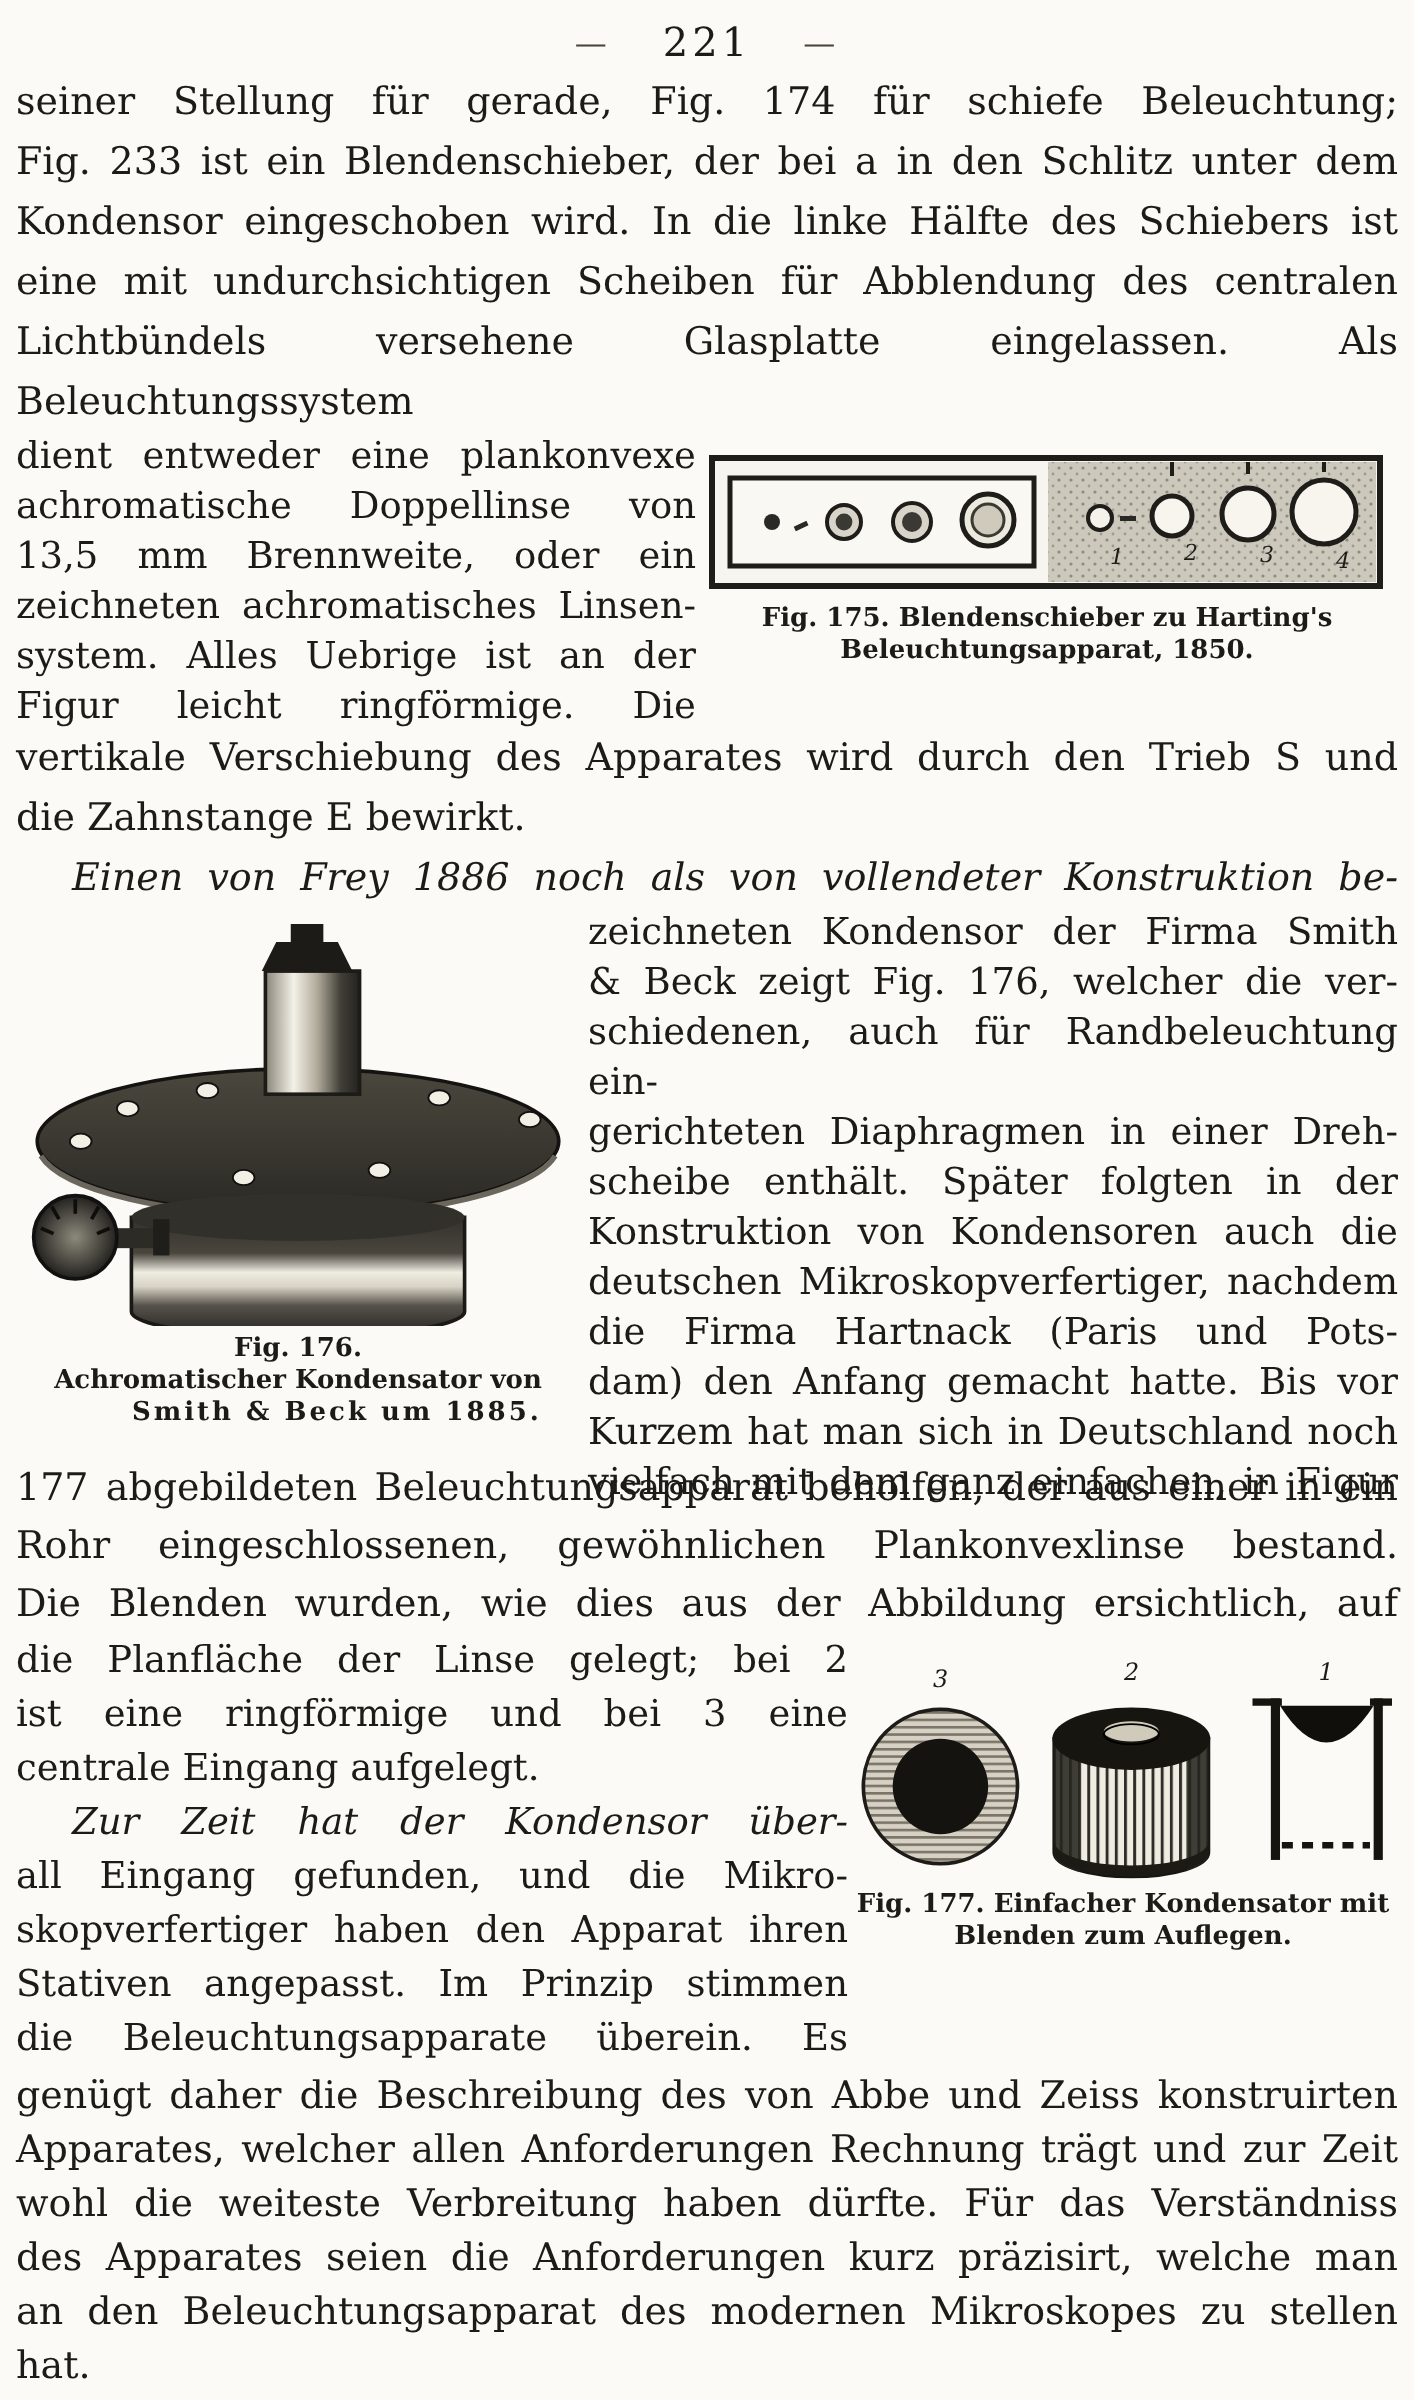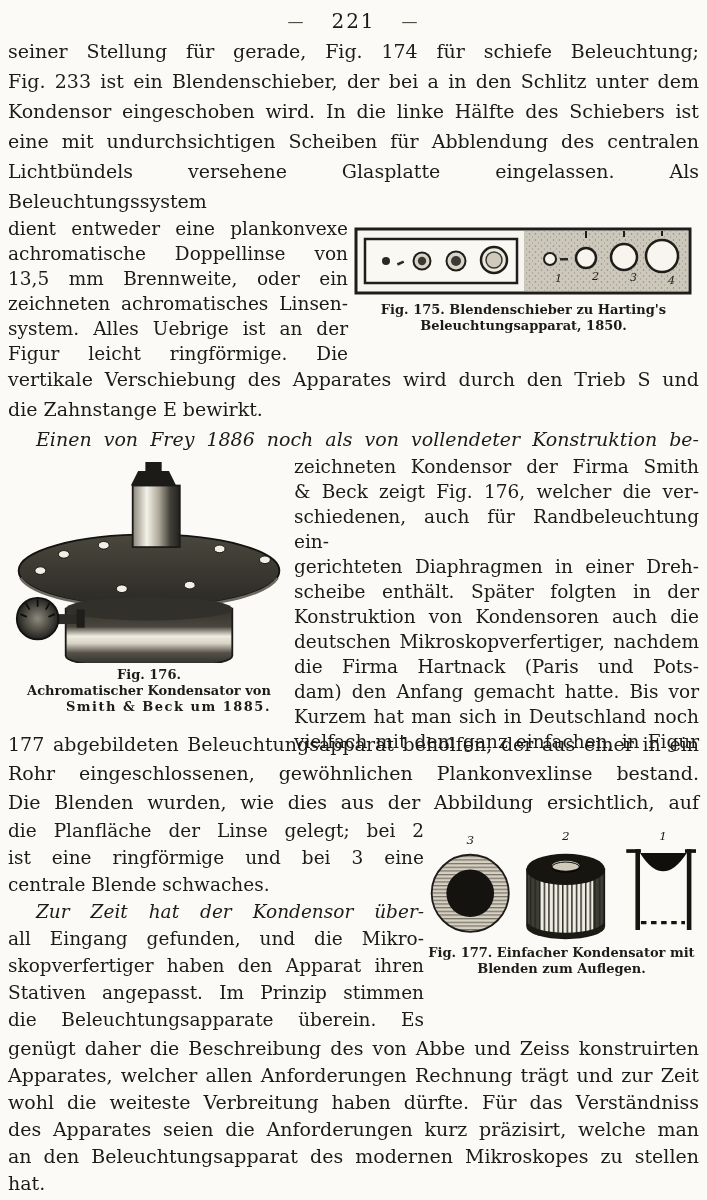--- a/index.html
+++ b/index.html
@@ -180,21 +180,21 @@
   <div class="sec2">
     <div class="tl">177 abgebildeten Beleuchtungsapparat beholfen, der aus einer in ein</div>
     <div class="tl">Rohr eingeschlossenen, gewöhnlichen Plankonvexlinse bestand.</div>
     <div class="tl">Die Blenden wurden, wie dies aus der Abbildung ersichtlich, auf</div>
   </div>
 
   <div class="row" style="height:218px;">
     <div class="row3-left">
       <div class="tl">die Planfläche der Linse gelegt; bei 2</div>
       <div class="tl">ist eine ringförmige und bei 3 eine</div>
-      <div class="tl lastl">centrale Blende schwaches.</div>
+      <div class="tl lastl">centrale Eingang aufgelegt.</div>
       <div class="tl ind">Zur Zeit hat der Kondensor über-</div>
       <div class="tl">all Eingang gefunden, und die Mikro-</div>
       <div class="tl">skopverfertiger haben den Apparat ihren</div>
       <div class="tl">Stativen angepasst. Im Prinzip stimmen</div>
       <div class="tl">die Beleuchtungsapparate überein.  Es</div>
     </div>
     <div class="row3-right figwrap">
       <svg viewBox="0 0 292 122" width="268" height="112">
         <defs>
           <pattern id="p-h" width="4" height="4" patternUnits="userSpaceOnUse">

